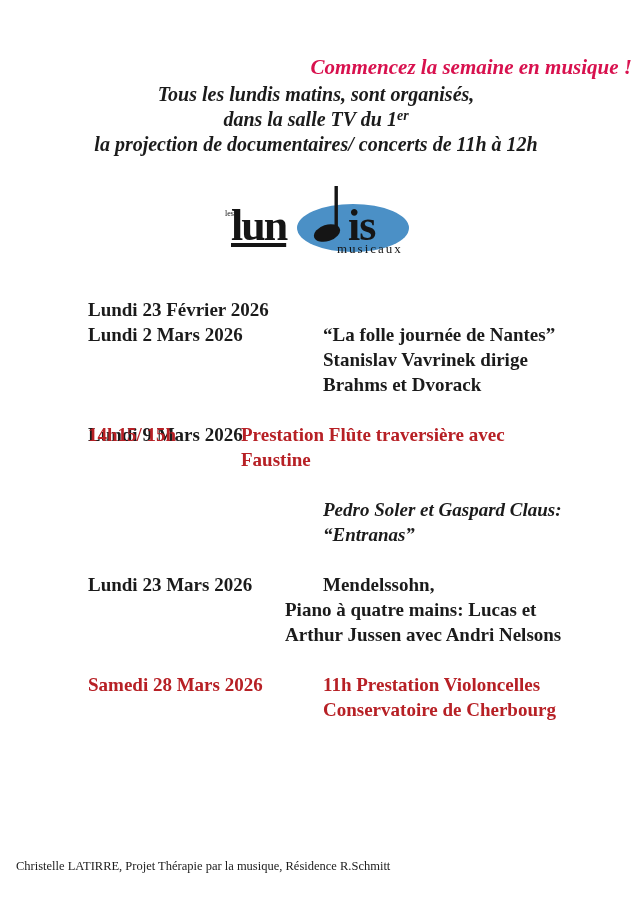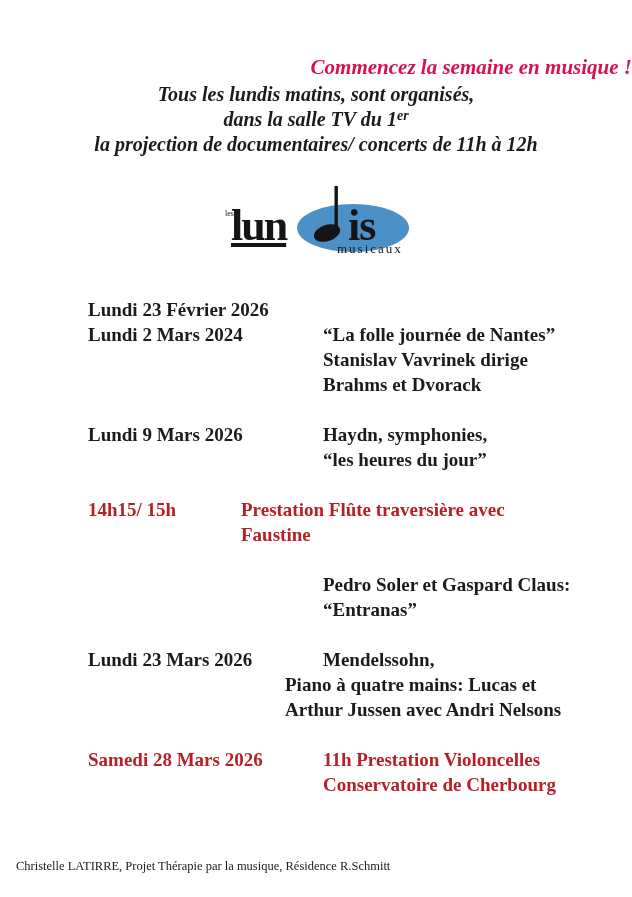--- a/index.html
+++ b/index.html
@@ -92,43 +92,39 @@
     </svg>
     <span class="is">is</span>
     <span class="musicaux">musicaux</span>
   </div>
 
   <div class="schedule">
       <div class="row">
         <span class="date">Lundi 23 Février 2026</span>
       </div>
       <div class="row">
-        <span class="date">Lundi 2 Mars 2024</span>
+        <span class="date">Lundi 2 Mars 2026</span>
         <div class="desc" style="margin-left: 292px;">
           <div class="line">“La folle journée de Nantes”</div>
           <div class="line">Stanislav Vavrinek dirige</div>
           <div class="line">Brahms et Dvorack</div>
         </div>
       </div>
       <div class="row">
         <span class="date">Lundi 9 Mars 2026</span>
-        <div class="desc" style="margin-left: 292px;">
-          <div class="line">Haydn, symphonies,</div>
-          <div class="line">“les heures du jour”</div>
-        </div>
       </div>
       <div class="row red">
         <span class="date">14h15/ 15h</span>
         <div class="desc" style="margin-left: 210px;">
           <div class="line">Prestation Flûte traversière avec</div>
           <div class="line">Faustine</div>
         </div>
       </div>
       <div class="row">
-        <div class="desc" style="margin-left: 292px;">
+        <div class="desc" style="margin-left: 292px; font-style: italic;">
           <div class="line">Pedro Soler et Gaspard Claus:</div>
           <div class="line">“Entranas”</div>
         </div>
       </div>
       <div class="row">
         <span class="date">Lundi 23 Mars 2026</span>
         <div class="desc" style="margin-left: 292px;">
           <div class="line">Mendelssohn,</div>
           <div class="line" style="margin-left: -38px;">Piano à quatre mains: Lucas et</div>
           <div class="line" style="margin-left: -38px;">Arthur Jussen avec Andri Nelsons</div>

